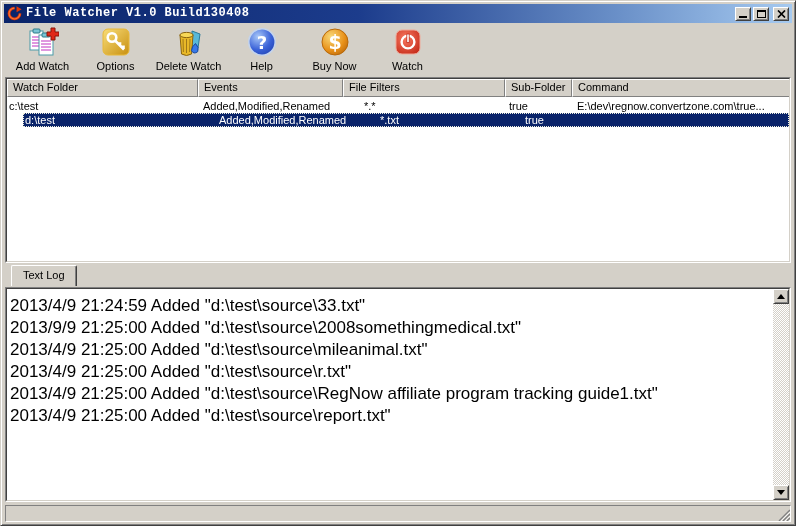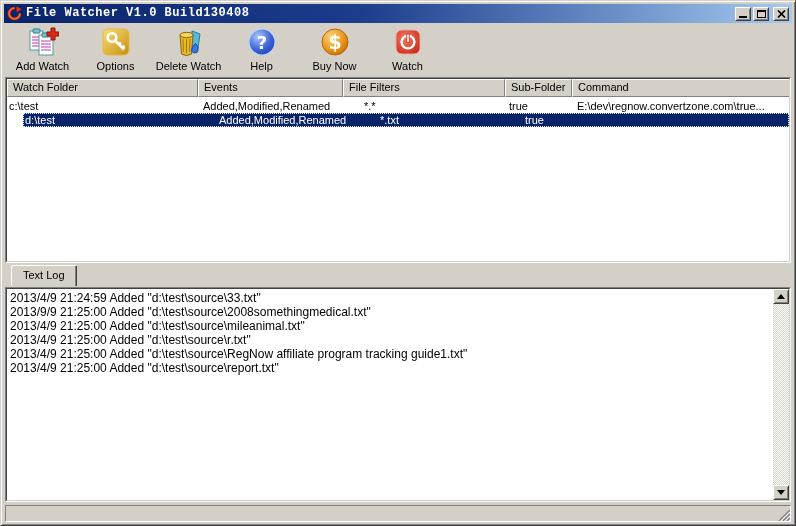--- a/index.html
+++ b/index.html
@@ -58,21 +58,21 @@
   .tabstrip { height:24px; flex:0 0 24px; display:flex; align-items:center; padding-left:7px; }
   .tab { height:21px; background:#d4d0c8; padding:0 11px; font-size:11px; line-height:19px;
          border-top:1px solid #fff; border-left:1px solid #fff; border-right:1px solid #404040;
          box-shadow: inset -1px 0 0 #808080; border-radius:2px 2px 0 0; color:#000; }
 
   
   .logwrap { flex:1 1 auto; margin:0 1px; }
   .logpane { position:relative; }
   .logtext { position:absolute; left:0; top:0; right:16px; bottom:0; background:#fff;
              padding:2px 0 0 3px; overflow:hidden; }
-  .logline { font-size:12px; line-height:14px; white-space:nowrap; color:#000; }
+  .logline { font-size:17px; line-height:14px; white-space:nowrap; color:#000;margin-top:8px; }
   .vscroll { position:absolute; right:0; top:0; bottom:0; width:16px; display:flex;
              flex-direction:column; background-color:#fff;
              background-image:conic-gradient(#d4d0c8 25%, transparent 25% 50%, #d4d0c8 50% 75%, transparent 75%);
              background-size:2px 2px; }
   .sbtn { height:15px; flex:0 0 15px; background:#d4d0c8; border:1px solid;
           border-color:#fff #404040 #404040 #fff;
           box-shadow: inset 1px 1px 0 #d4d0c8, inset -1px -1px 0 #808080;
           display:flex; align-items:center; justify-content:center; }
   .strack { flex:1 1 auto; }
   .arr-up { width:0; height:0; border-left:4px solid transparent; border-right:4px solid transparent;

